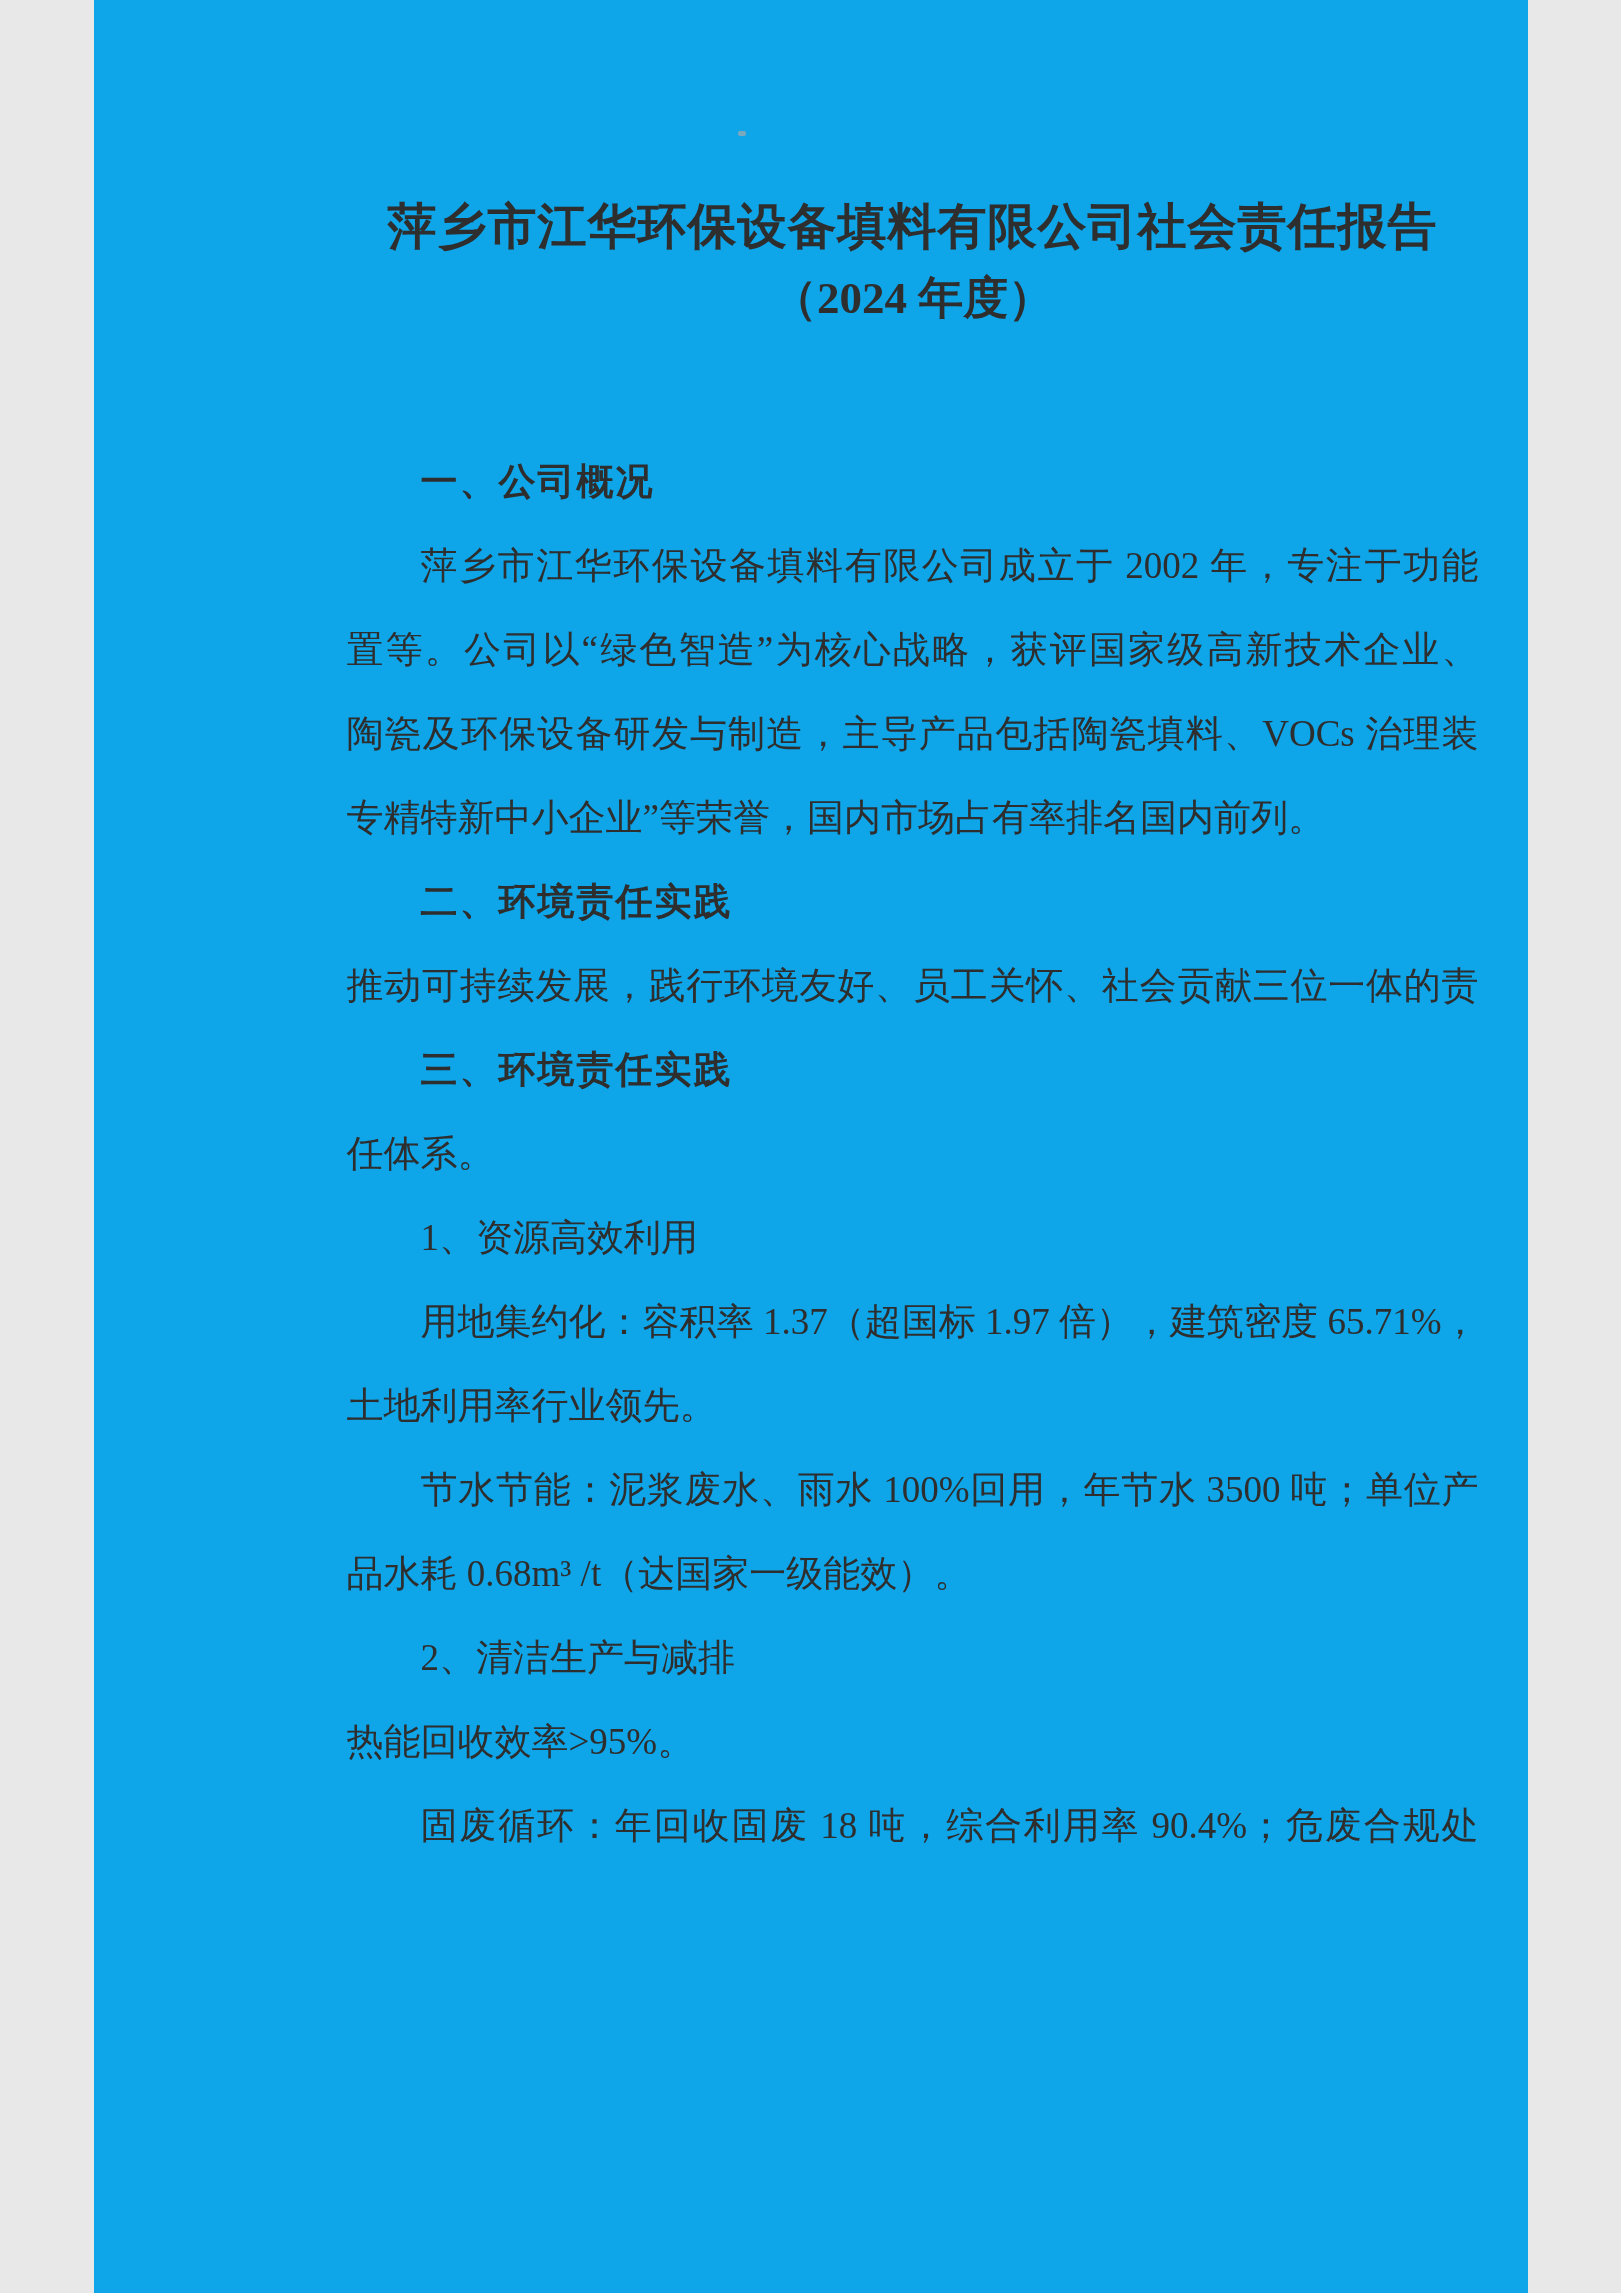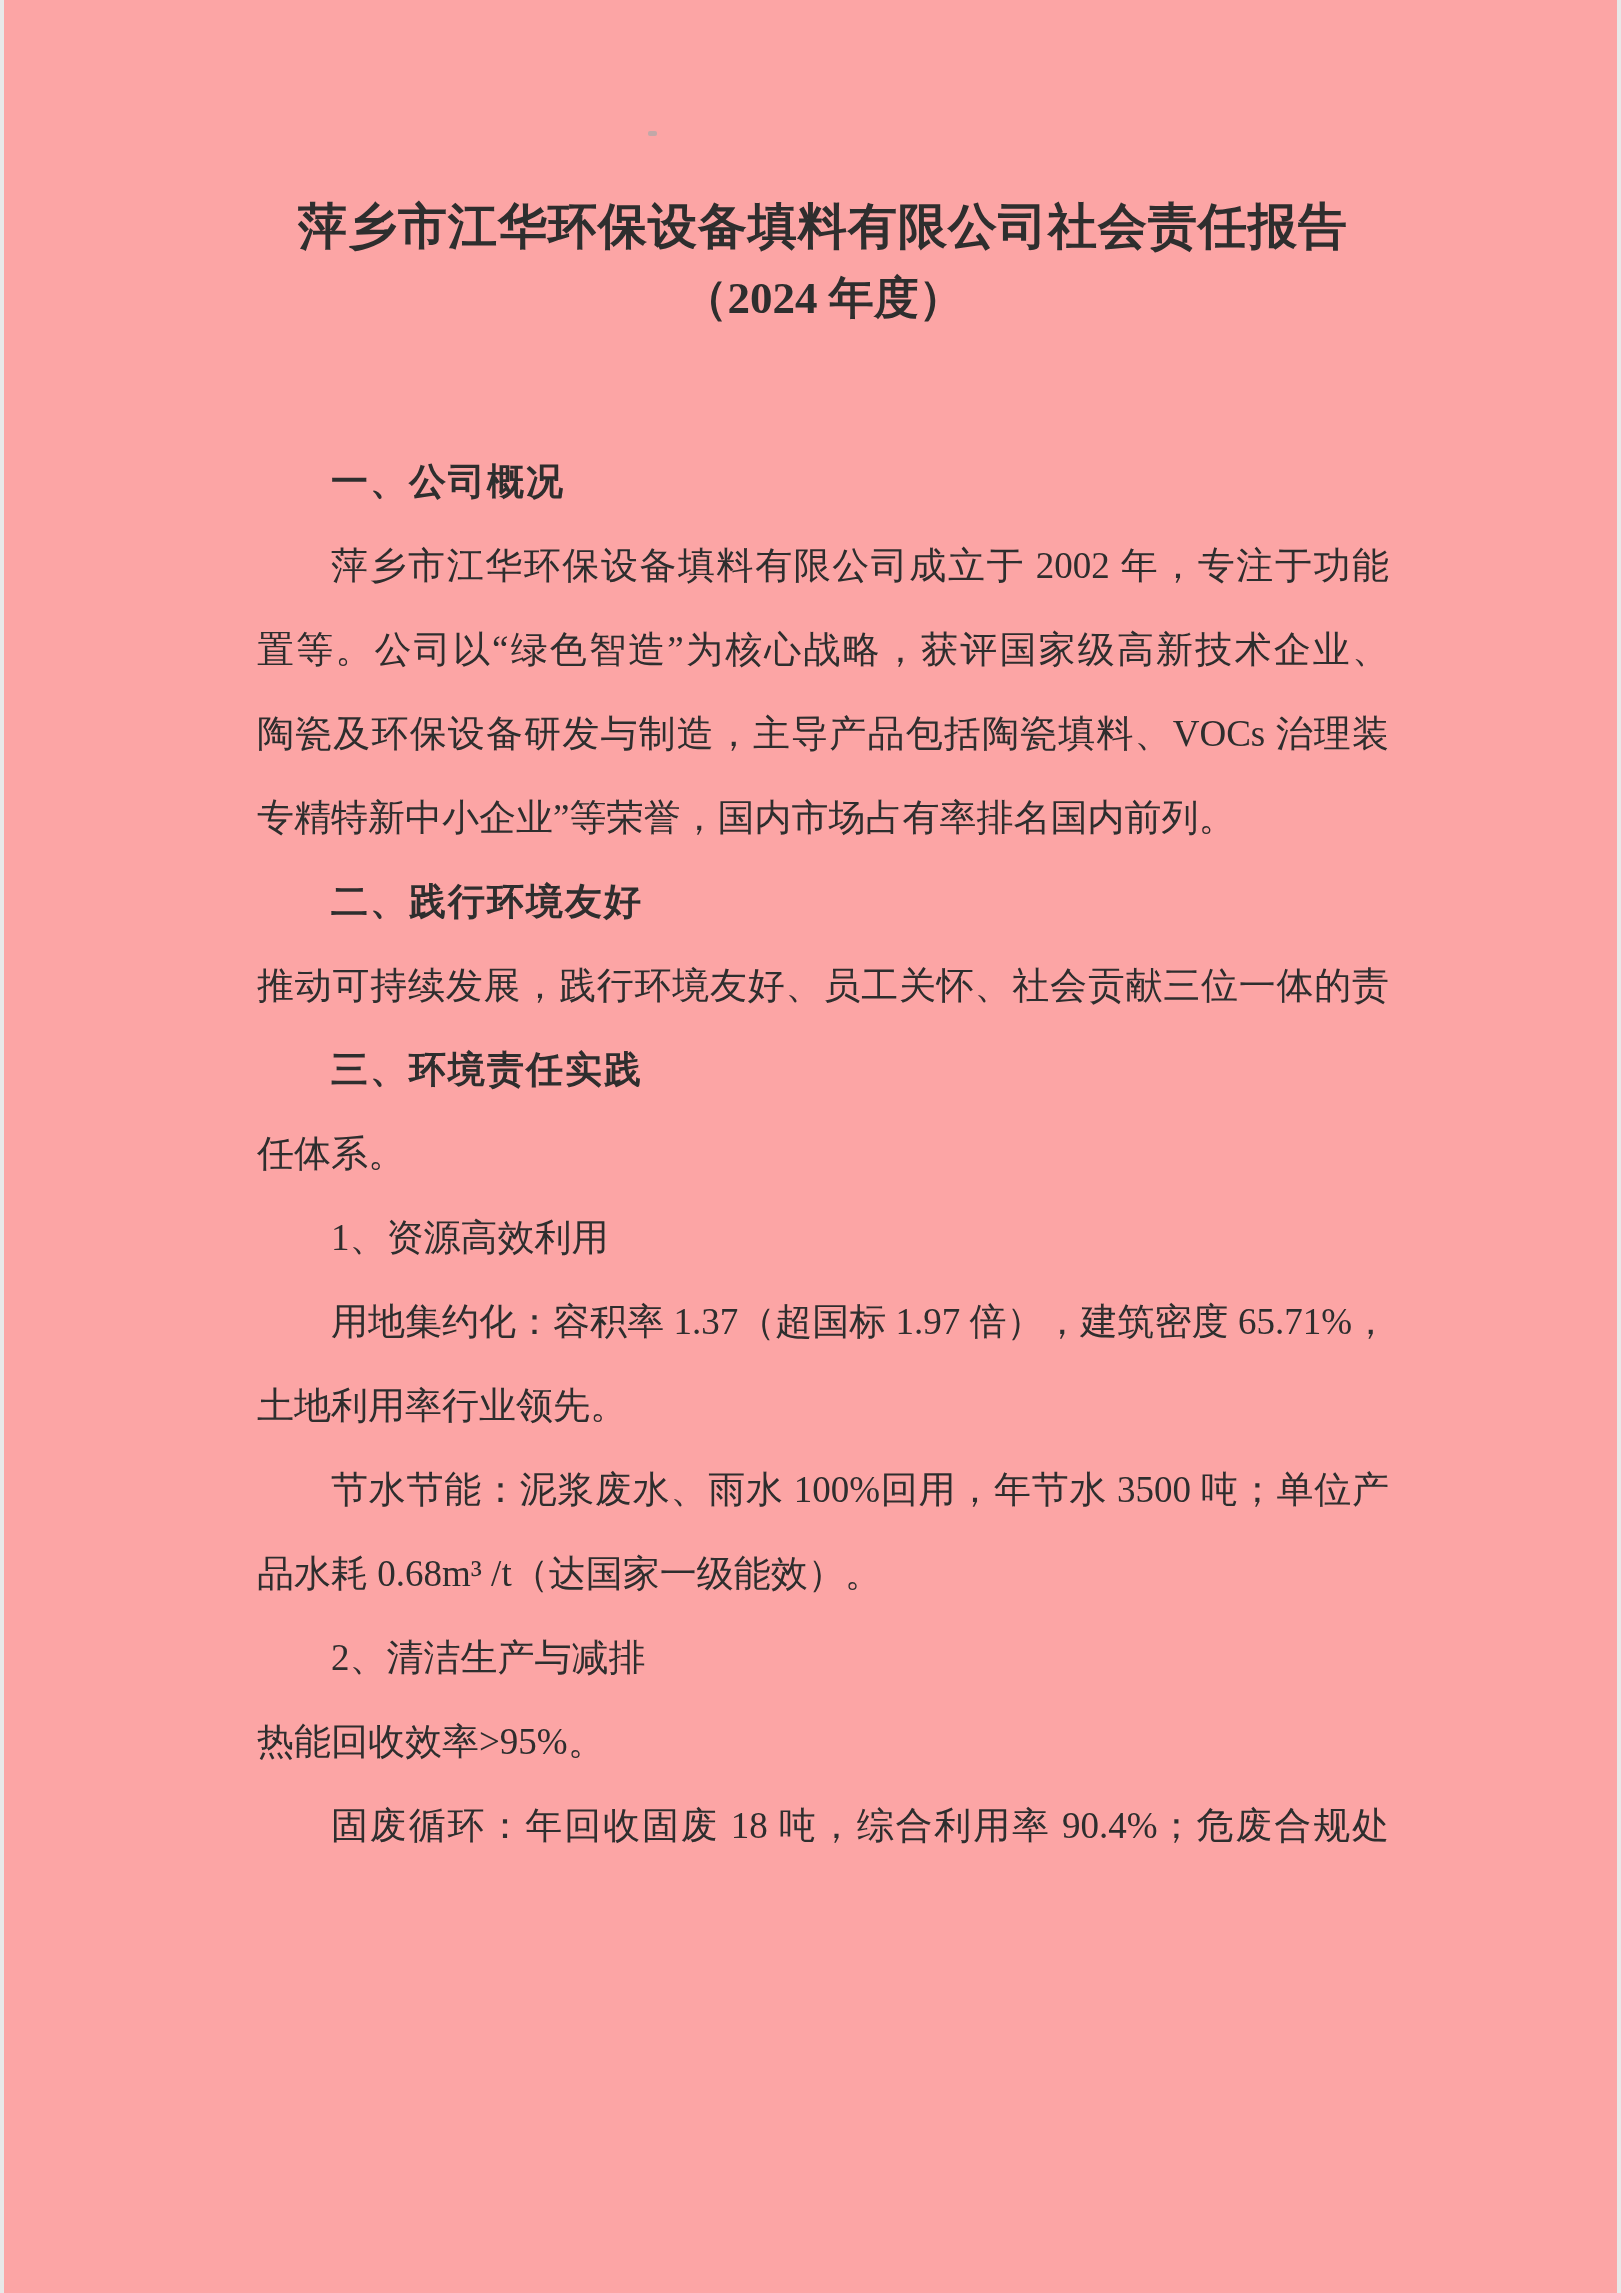--- a/index.html
+++ b/index.html
@@ -2,24 +2,24 @@
 <html lang="zh"><head>
 <meta charset="utf-8">
 <style>
   html, body {
     margin: 0;
     padding: 0;
     background: #e8e8e8;
   }
   .page {
     position: relative;
-    width: 1613px;
+    width: 1434px;
     height: 2294px;
     margin: 0 auto;
-    background: #fca5a5;
+    background: #0ea5e9;
     overflow: hidden;
     font-family: "Liberation Serif", "DejaVu Serif", serif;
     color: #2e2e2e;
   }
   .speck {
     position: absolute;
     left: 644px;
     top: 131px;
     width: 8.8px;
     height: 4.9px;
@@ -88,21 +88,21 @@
   <div class="title-1">萍乡市江华环保设备填料有限公司社会责任报告</div>
 
   <div class="title-2">（2024 年度）</div>
 
   <div class="body-block">
     <div class="ln h ind">一、公司概况</div>
     <div class="ln ind j">萍乡市江华环保设备填料有限公司成立于 2002 年，专注于功能</div>
     <div class="ln j">置等。公司以“绿色智造”为核心战略，获评国家级高新技术企业、</div>
     <div class="ln j">陶瓷及环保设备研发与制造，主导产品包括陶瓷填料、VOCs 治理装</div>
     <div class="ln">专精特新中小企业”等荣誉，国内市场占有率排名国内前列。</div>
-    <div class="ln h ind">二、践行环境友好</div>
+    <div class="ln h ind">二、环境责任实践</div>
     <div class="ln j">推动可持续发展，践行环境友好、员工关怀、社会贡献三位一体的责</div>
     <div class="ln h ind">三、环境责任实践</div>
     <div class="ln">任体系。</div>
     <div class="ln ind">1、资源高效利用</div>
     <div class="ln ind j">用地集约化：容积率 1.37（超国标 1.97 倍），建筑密度 65.71%，</div>
     <div class="ln">土地利用率行业领先。</div>
     <div class="ln ind j">节水节能：泥浆废水、雨水 100%回用，年节水 3500 吨；单位产</div>
     <div class="ln">品水耗 0.68m³ /t（达国家一级能效）。</div>
     <div class="ln ind">2、清洁生产与减排</div>
     <div class="ln">热能回收效率&gt;95%。</div>

